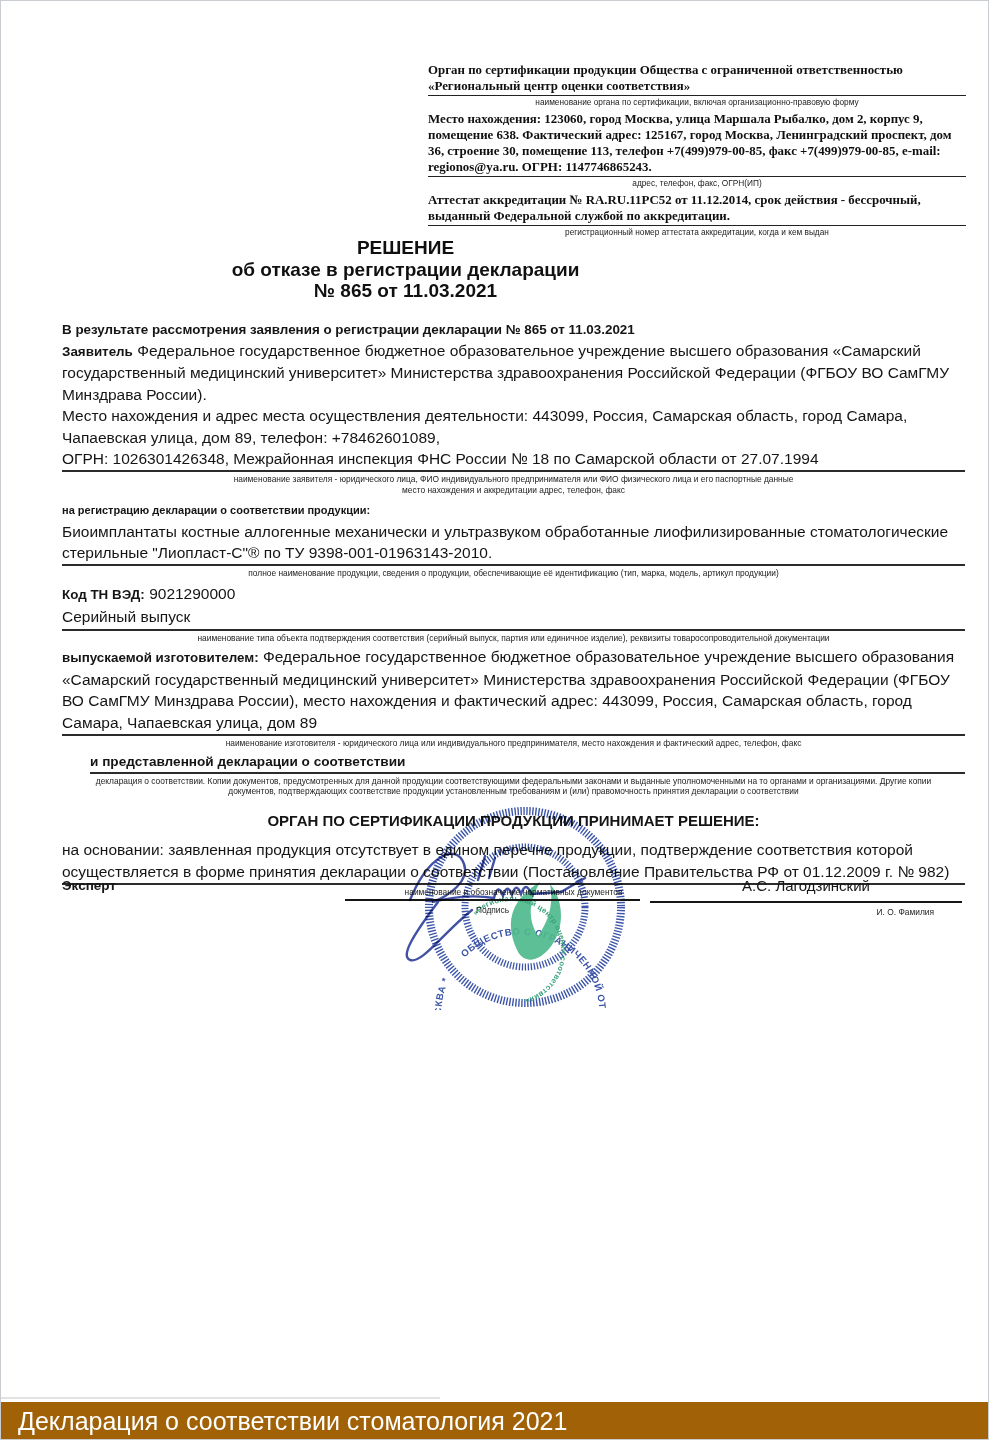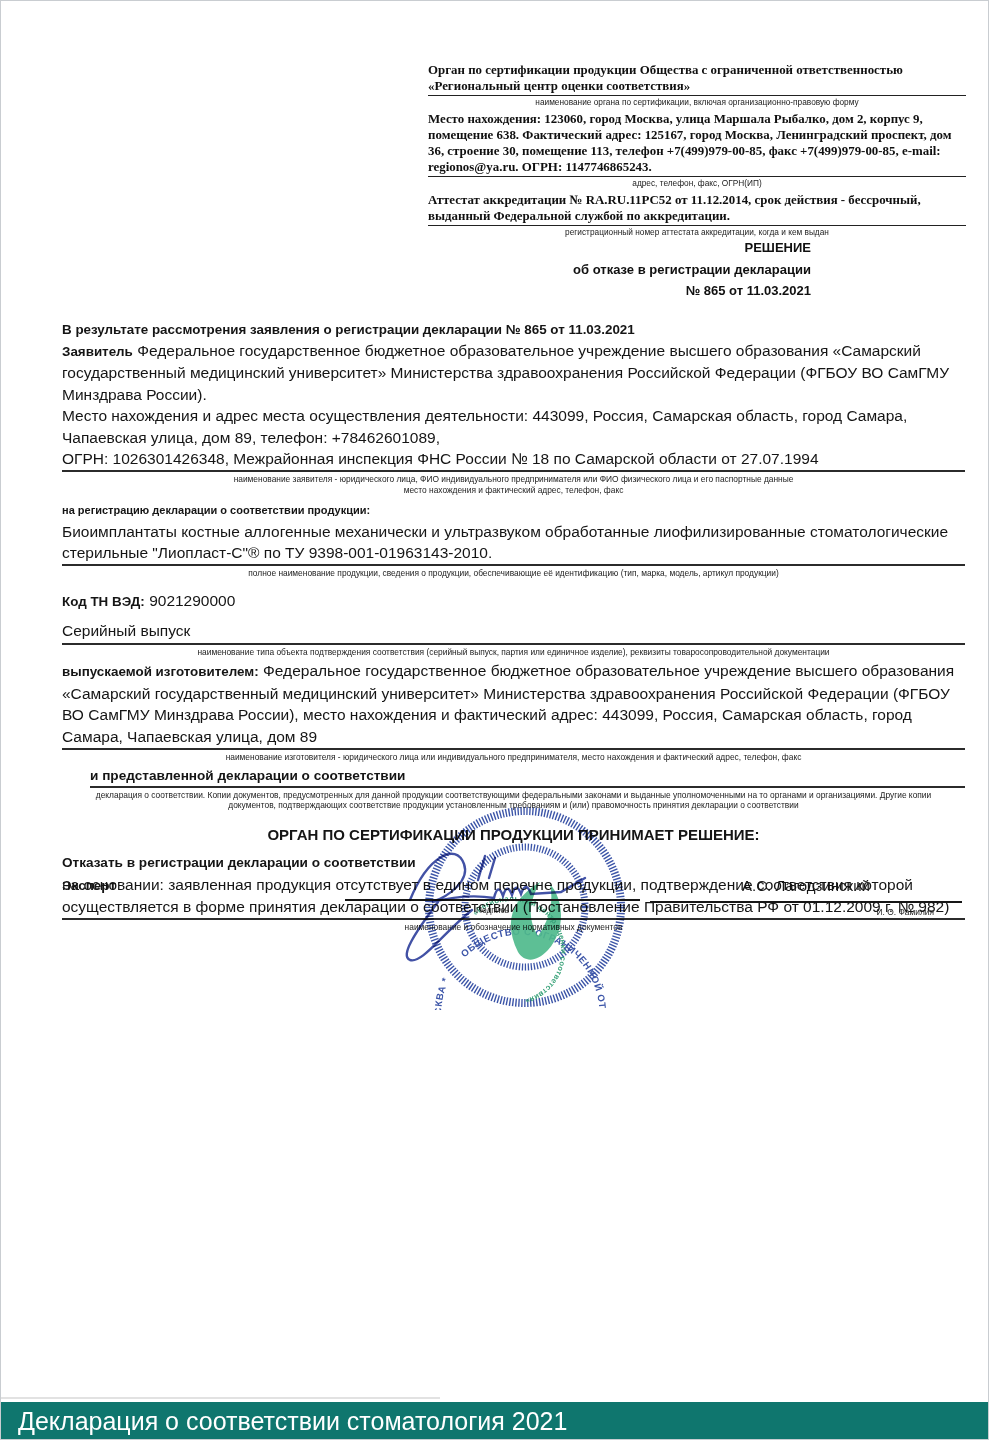--- a/index.html
+++ b/index.html
@@ -11,33 +11,33 @@
 
   
   .header-block{position:absolute;left:428px;top:62px;width:538px;z-index:2;}
   .h-text{
     font-family:"Liberation Serif",serif;font-weight:700;font-size:12.9px;line-height:16px;
     color:#101010;border-bottom:1.6px solid #222;padding-bottom:1px;
   }
   .h-cap{font-size:8.3px;line-height:10px;text-align:center;color:#1c1c1c;padding:1px 0 4px;}
 
   
-  .title-block{position:absolute;left:0;top:237px;width:811px;text-align:right;z-index:2;
-    font-weight:700;font-size:13px;line-height:21.5px;color:#101010;}
+  .title-block{position:absolute;left:0;top:237px;width:811px;text-align:center;z-index:2;
+    font-weight:700;font-size:19px;line-height:21.5px;color:#101010;}
 
   
   .body-col{position:absolute;left:62px;top:320px;width:903px;z-index:2;
     font-size:15.5px;line-height:21.4px;color:#151515;}
   .lbl{font-weight:700;font-size:13.4px;}
   .intro{font-weight:700;font-size:13.4px;line-height:19px;margin-bottom:1px;}
   .ruled{border-bottom:2px solid #2b2b2b;padding-bottom:1px;margin-bottom:1px;}
   .cap{font-size:8.4px;line-height:10.6px;text-align:center;color:#1c1c1c;}
   .cap-group{padding:1px 0 3px;}
   .reg-heading{font-weight:700;font-size:11px;line-height:19px;margin:2px 0 1px;}
-  .code-line{margin:8px 0;}
+  .code-line{margin:1px 0;}
   .decl-line{font-weight:700;font-size:13.6px;line-height:19px;margin-left:28px;}
   .decision{font-weight:700;font-size:15px;text-align:center;margin:10px 0 8px;}
   .refusal{font-weight:700;font-size:13.6px;line-height:19px;margin-bottom:2px;}
 
   
   .expert-label{position:absolute;left:62px;top:878px;font-weight:700;font-size:13.5px;z-index:4;}
   .sign-line{position:absolute;left:345px;top:899px;width:295px;height:2px;background:#161616;z-index:4;}
   .sign-cap{position:absolute;left:345px;top:905px;width:295px;text-align:center;
     font-size:8.4px;color:#1c1c1c;z-index:4;}
   .name-text{position:absolute;left:650px;top:877px;width:312px;text-align:center;
@@ -47,21 +47,21 @@
     font-size:8.4px;color:#1c1c1c;z-index:4;}
 
   
   .stamp-svg{position:absolute;left:422px;top:804px;width:206px;height:206px;
     mix-blend-mode:multiply;z-index:3;}
   .sig-svg{position:absolute;left:398px;top:838px;width:215px;height:135px;
     mix-blend-mode:multiply;z-index:5;}
 
   
   .scan-line{position:absolute;left:0;top:1397px;width:440px;height:2px;background:#e2e2e2;z-index:2;}
-  .footer-bar{position:absolute;left:0;top:1402px;width:989px;height:38px;background:#0f766e;z-index:8;}
+  .footer-bar{position:absolute;left:0;top:1402px;width:989px;height:38px;background:#a16207;z-index:8;}
   .footer-bar span{position:absolute;left:18px;top:3px;font-size:25px;line-height:32px;color:#fff;}
 </style>
 </head>
 <body>
 
 <div class="frame"></div>
 
 <div class="header-block">
   <div class="h-text">
     <div>Орган по сертификации продукции Общества с ограниченной ответственностью</div>
@@ -85,21 +85,21 @@
 <div class="body-col">
   <div class="intro">В результате рассмотрения заявления о регистрации декларации № 865 от 11.03.2021</div>
 
   <div class="ruled">
     <div><span class="lbl">Заявитель</span> <span>Федеральное государственное бюджетное образовательное учреждение высшего образования «Самарский государственный медицинский университет» Министерства здравоохранения Российской Федерации (ФГБОУ ВО СамГМУ Минздрава России).</span></div>
     <div>Место нахождения и адрес места осуществления деятельности: 443099, Россия, Самарская область, город Самара, Чапаевская улица, дом 89, телефон: +78462601089,</div>
     <div>ОГРН: 1026301426348, Межрайонная инспекция ФНС России № 18 по Самарской области от 27.07.1994</div>
   </div>
   <div class="cap-group">
     <div class="cap">наименование заявителя - юридического лица, ФИО индивидуального предпринимателя или ФИО физического лица и его паспортные данные</div>
-    <div class="cap">место нахождения и фактический адрес, телефон, факс</div>
+    <div class="cap">место нахождения и аккредитации адрес, телефон, факс</div>
   </div>
 
   <div class="reg-heading">на регистрацию декларации о соответствии продукции:</div>
   <div class="ruled">Биоимплантаты костные аллогенные механически и ультразвуком обработанные лиофилизированные стоматологические стерильные "Лиопласт-С"® по ТУ 9398-001-01963143-2010.</div>
   <div class="cap cap-group">полное наименование продукции, сведения о продукции, обеспечивающие её идентификацию (тип, марка, модель, артикул продукции)</div>
 
   <div class="code-line"><span class="lbl">Код ТН ВЭД:</span> <span>9021290000</span></div>
 
   <div class="ruled">Серийный выпуск</div>
   <div class="cap cap-group">наименование типа объекта подтверждения соответствия (серийный выпуск, партия или единичное изделие), реквизиты товаросопроводительной документации</div>
@@ -107,21 +107,20 @@
   <div class="ruled"><span class="lbl">выпускаемой изготовителем:</span> <span>Федеральное государственное бюджетное образовательное учреждение высшего образования «Самарский государственный медицинский университет» Министерства здравоохранения Российской Федерации (ФГБОУ ВО СамГМУ Минздрава России), место нахождения и фактический адрес: 443099, Россия, Самарская область, город Самара, Чапаевская улица, дом 89</span></div>
   <div class="cap cap-group">наименование изготовителя - юридического лица или индивидуального предпринимателя, место нахождения и фактический адрес, телефон, факс</div>
 
   <div class="ruled decl-line">и представленной декларации о соответствии</div>
   <div class="cap-group">
     <div class="cap">декларация о соответствии. Копии документов, предусмотренных для данной продукции соответствующими федеральными законами и выданные уполномоченными на то органами и организациями. Другие копии</div>
     <div class="cap">документов, подтверждающих соответствие продукции установленным требованиям и (или) правомочность принятия декларации о соответствии</div>
   </div>
 
   <div class="decision">ОРГАН ПО СЕРТИФИКАЦИИ ПРОДУКЦИИ ПРИНИМАЕТ РЕШЕНИЕ:</div>
-  <div class="refusal">Отказать в регистрации декларации о соответствии</div>
   <div class="ruled">на основании: заявленная продукция отсутствует в едином перечне продукции, подтверждение соответствия которой осуществляется в форме принятия декларации о соответствии (Постановление Правительства РФ от 01.12.2009 г. № 982)</div>
   <div class="cap cap-group">наименование и обозначение нормативных документов</div>
 </div>
 
 <div class="expert-label">Эксперт</div>
 <div class="sign-line"></div>
 <div class="sign-cap">Подпись</div>
 <div class="name-text">А.С. Лагодзинский</div>
 <div class="name-line"></div>
 <div class="name-cap">И. О. Фамилия</div>

